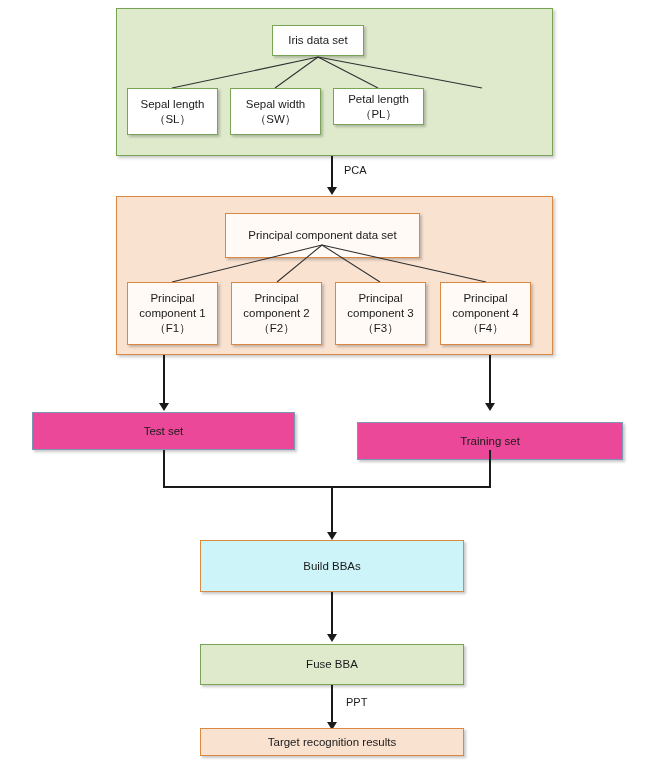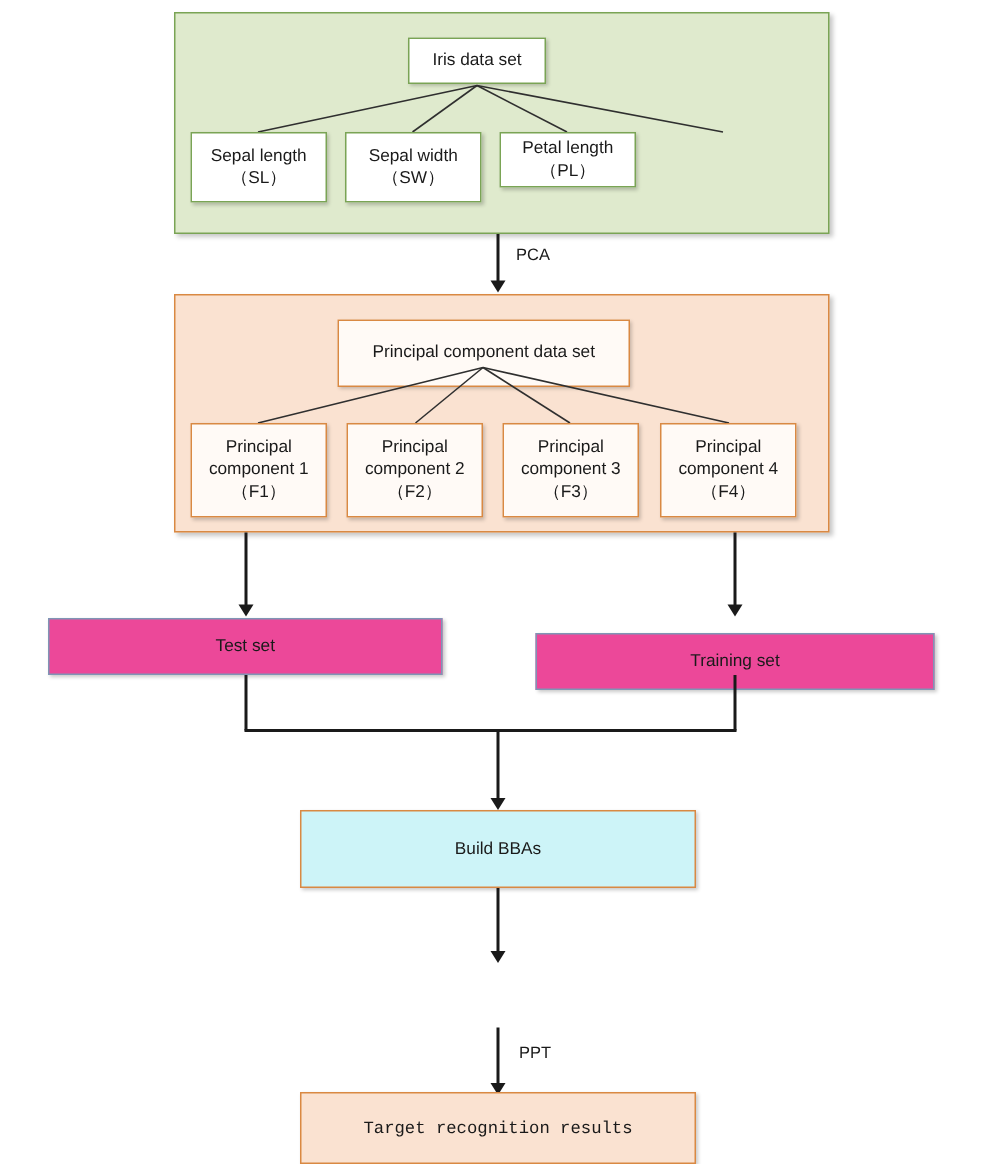--- a/index.html
+++ b/index.html
@@ -202,22 +202,25 @@
   <div class="abs vline" style="left:331px; top:486px; height:48px;"></div>
   <div class="abs arrowhead" style="left:327px; top:532px;"></div>
 
   <div class="abs node node-cyan" style="left:200px; top:540px; width:264px; height:52px; justify-content:center;">
     <span class="bba-title">Build BBAs</span>
   </div>
 
   <div class="abs vline" style="left:331px; top:592px; height:44px;"></div>
   <div class="abs arrowhead" style="left:327px; top:634px;"></div>
 
+  <div class="abs node node-lgreen" style="left:200px; top:644px; width:264px; height:41px;">
+    <span>Fuse BBA</span>
+  </div>
 
   <div class="abs vline" style="left:331px; top:685px; height:40px;"></div>
   <div class="abs arrowhead" style="left:327px; top:722px;"></div>
   <div class="abs edge-label" style="left:346px; top:696px;">PPT</div>
 
-  <div class="abs node node-lorange" style="left:200px; top:728px; width:264px; height:48px;font-family:Liberation Mono, monospace;">
+  <div class="abs node node-lorange" style="left:200px; top:728px; width:264px; height:28px;">
     <span>Target recognition results</span>
   </div>
 
 </div>
 
 </body></html>

